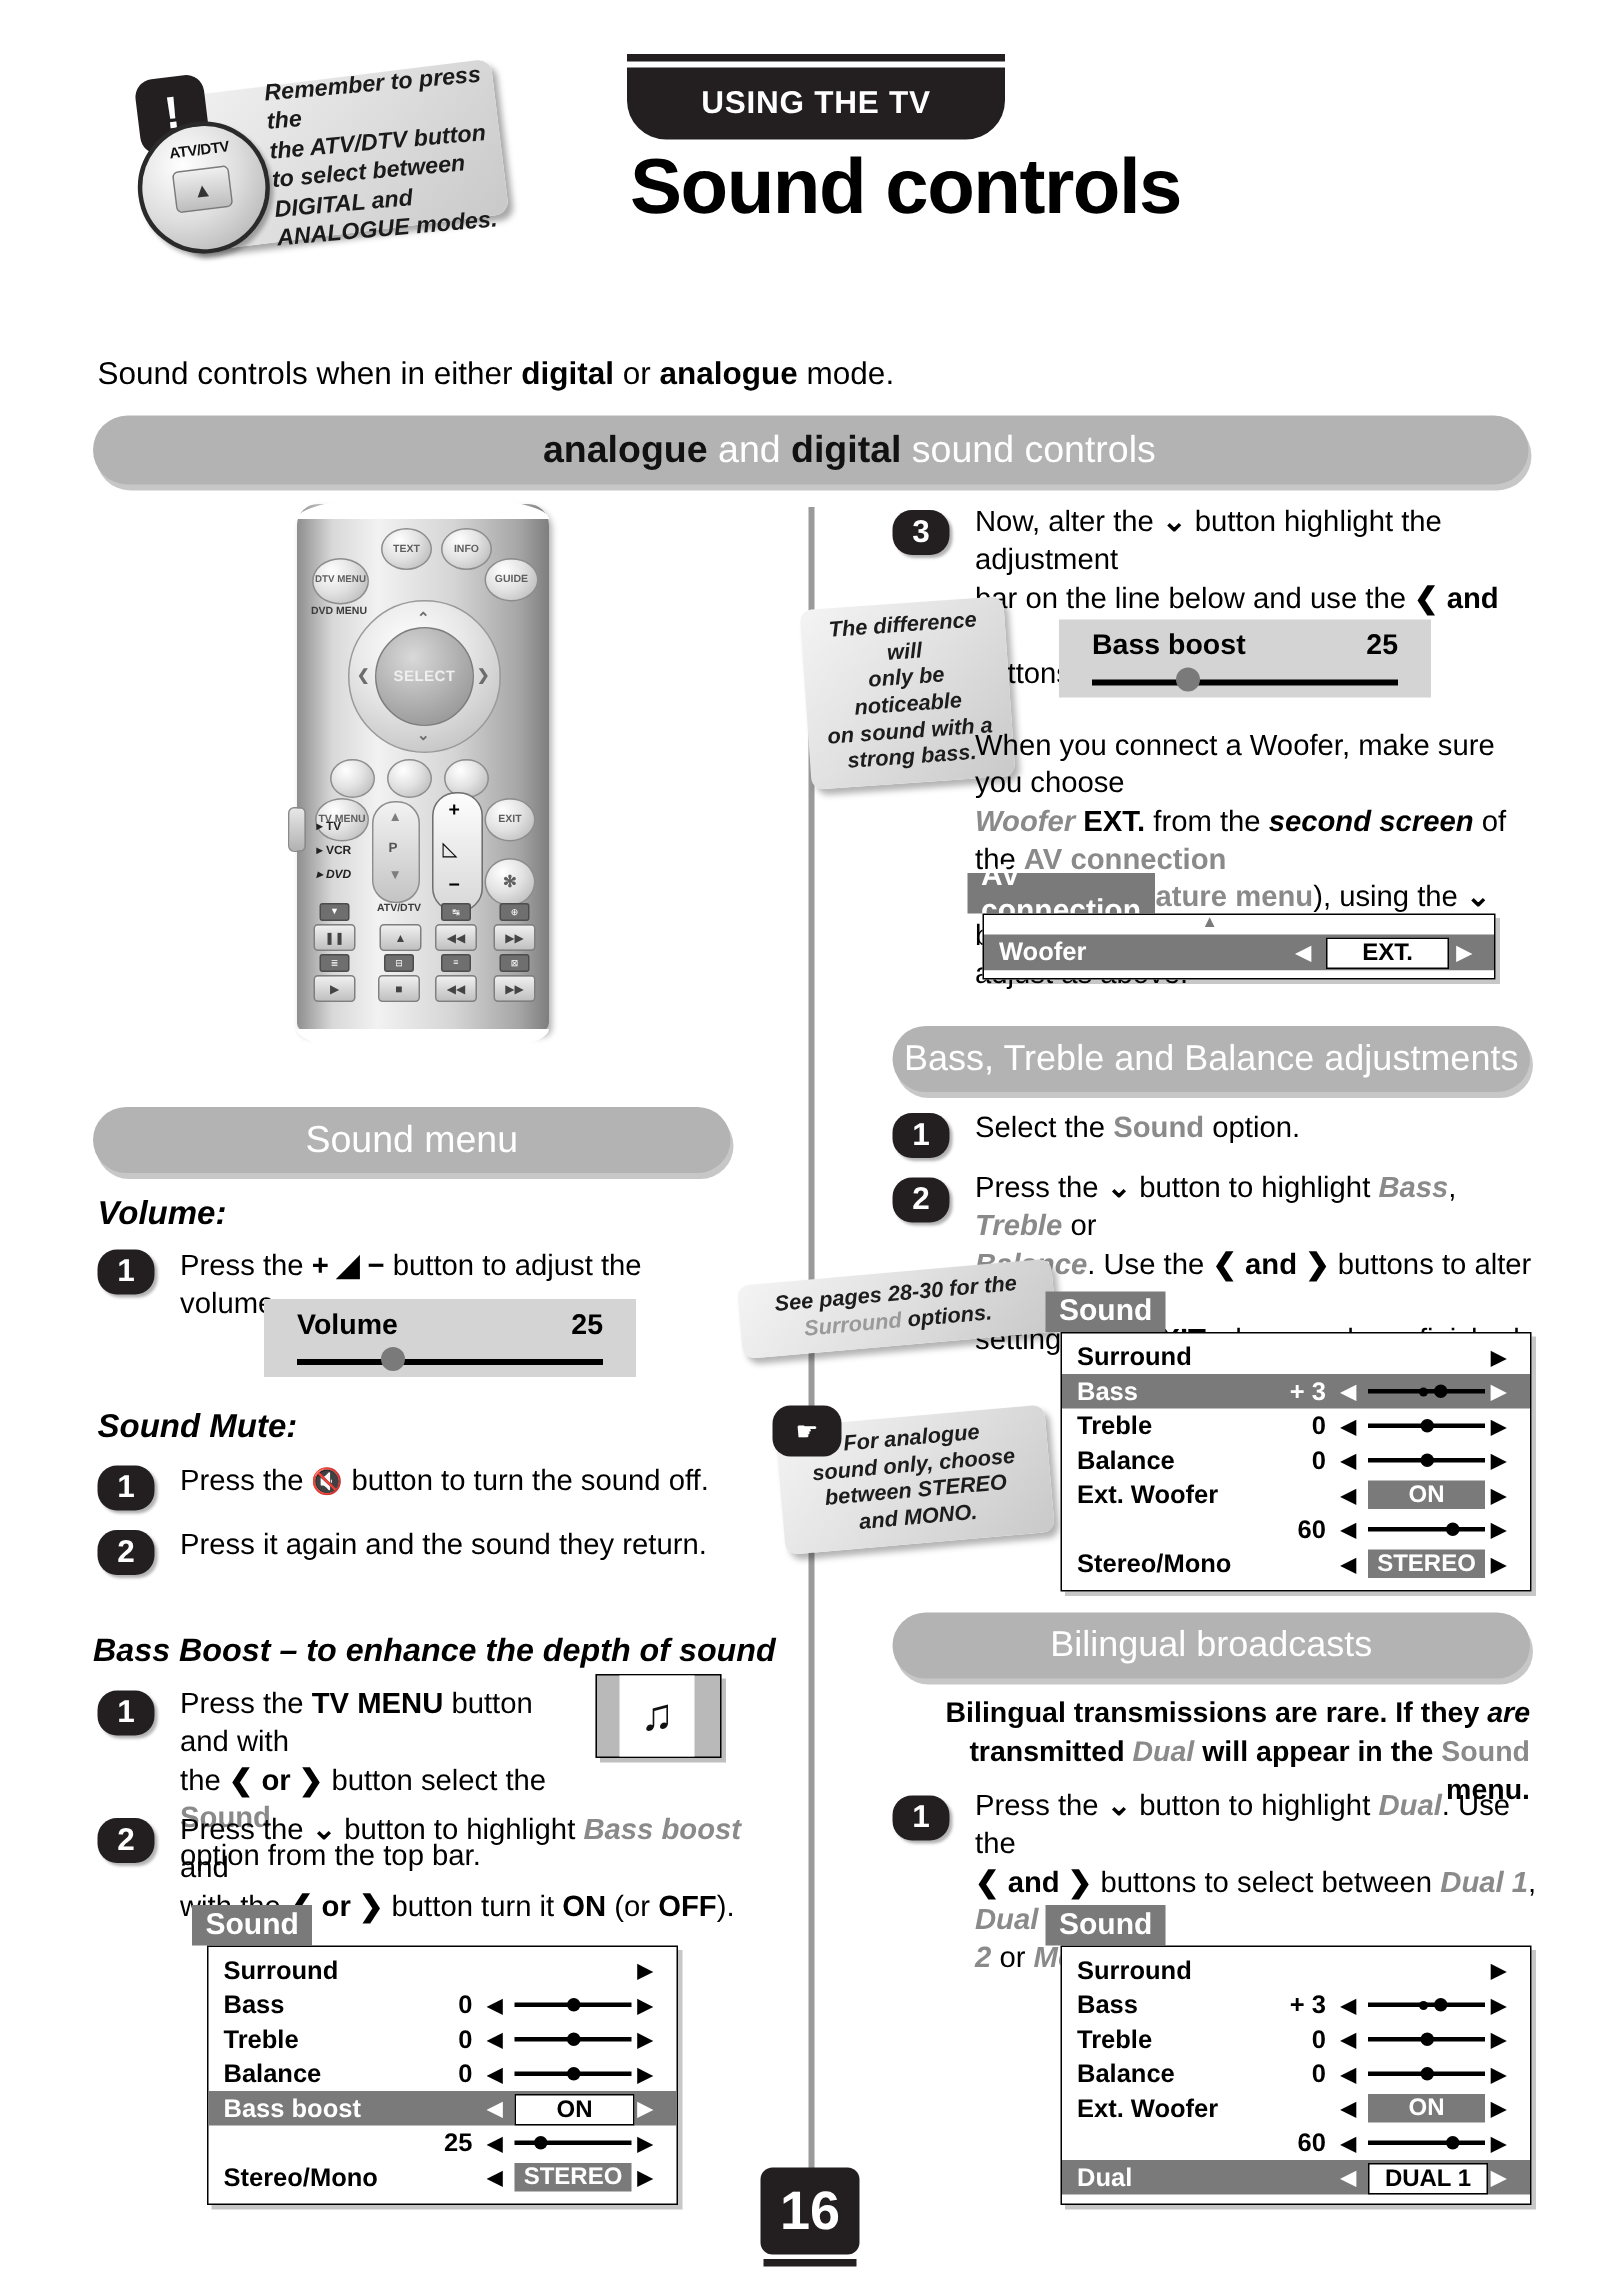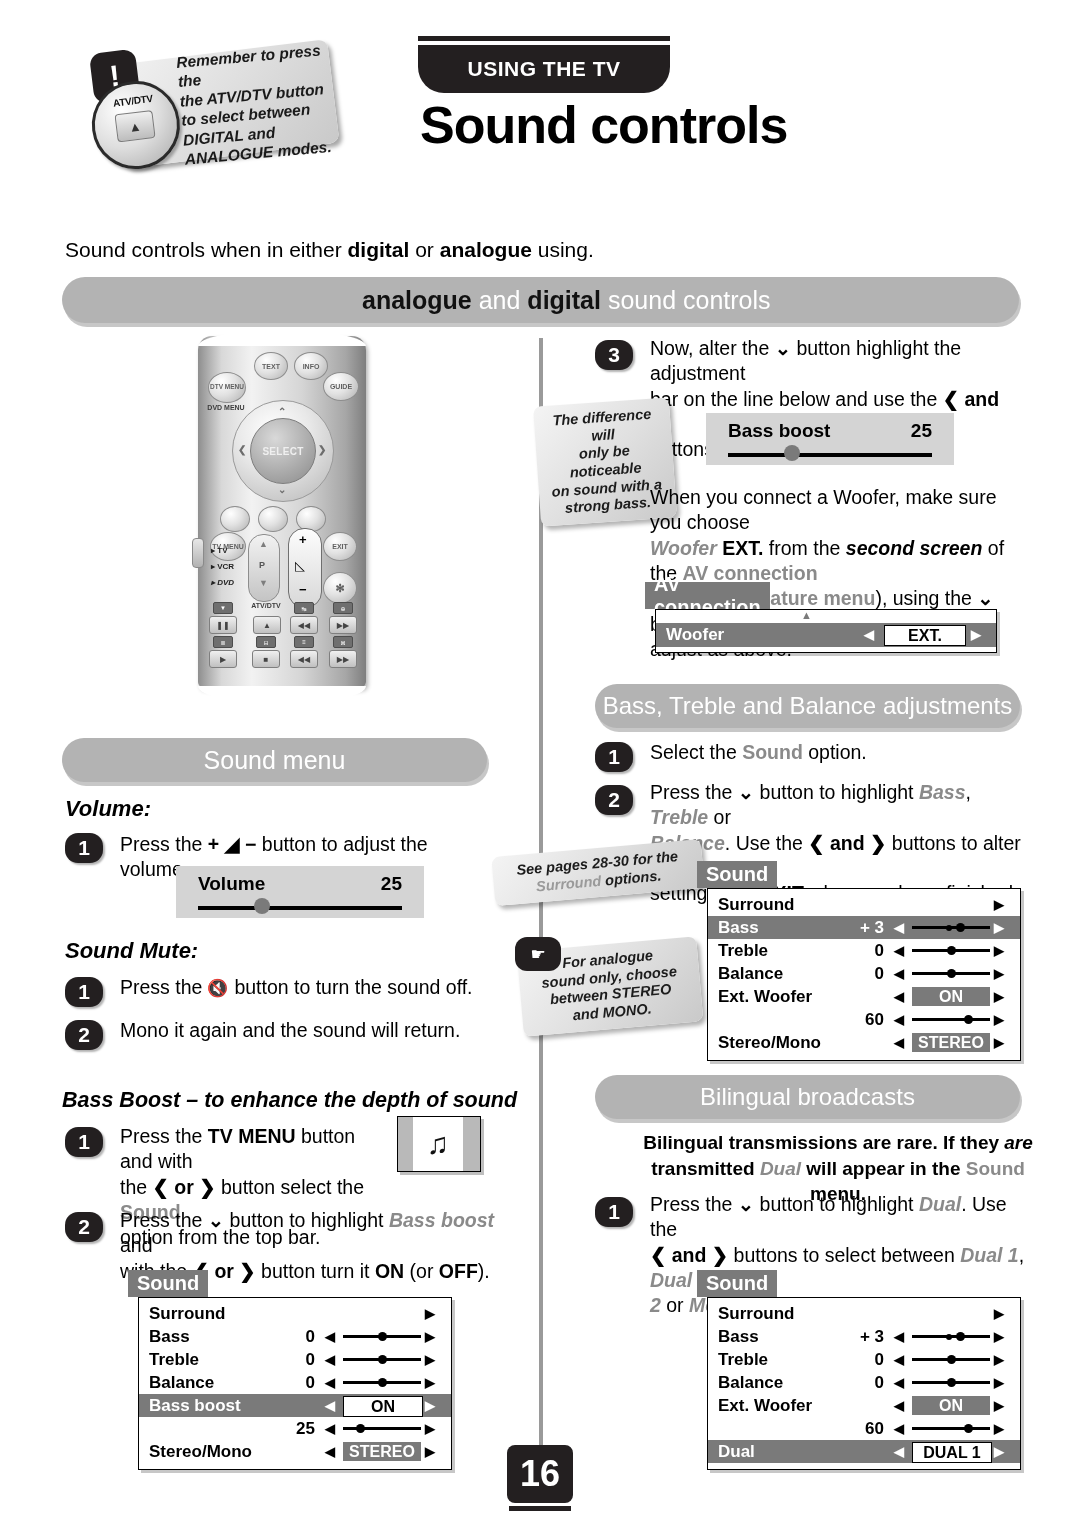--- a/index.html
+++ b/index.html
@@ -231,21 +231,21 @@
     <span>ANALOGUE modes.</span>
   </div>
   <div class="bang">!</div>
   <div class="knob">
     <div class="lbl">ATV/DTV</div>
     <div class="btn">▲</div>
   </div>
 </div>
 
 <div class="abs" id="intro-line">
-  <span>Sound controls when in either </span><b>digital</b><span> or </span><b>analogue</b><span> using.</span>
+  <span>Sound controls when in either </span><b>digital</b><span> or </span><b>analogue</b><span> mode.</span>
 </div>
 
 <div class="abs banner" id="banner-main">
   <div style="width:100%;padding-left:300px;box-sizing:border-box;">
     <span class="dark">analogue</span><span> and </span><span class="dark">digital</span><span> sound controls</span>
   </div>
 </div>
 
 <div class="abs" id="divider"></div>
 
@@ -342,21 +342,21 @@
   <div class="track"></div>
   <div class="knob" style="left:78px;"></div>
 </div>
 
 <div class="abs subhead" style="left:65px;top:938px;">Sound Mute:</div>
 <div class="abs stepnum" style="left:65px;top:977px;">1</div>
 <div class="abs steptext" style="left:120px;top:975px;width:380px;">
   <span>Press the </span><span style="font-size:17px;">🔇</span><span> button to turn the sound off.</span>
 </div>
 <div class="abs stepnum" style="left:65px;top:1020px;">2</div>
-<div class="abs steptext" style="left:120px;top:1018px;width:390px;">Mono it again and the sound will return.</div>
+<div class="abs steptext" style="left:120px;top:1018px;width:390px;">Press it again and the sound they return.</div>
 
 <div class="abs subhead" style="left:62px;top:1088px;font-size:21.5px;">Bass Boost – to enhance the depth of sound</div>
 <div class="abs stepnum" style="left:65px;top:1127px;">1</div>
 <div class="abs steptext" style="left:120px;top:1124px;width:270px;">
   <span>Press the </span><b>TV MENU</b><span> button and with</span><br>
   <span>the </span><b>❮ or ❯</b><span> button select the </span><span class="gry">Sound</span><br>
   <span>option from the top bar.</span>
 </div>
 <div id="sound-icon-thumb">
   <div class="inner">♫</div>
@@ -550,21 +550,21 @@
         <span class="arrowL" style="left: 186px; top: 5px;">◀</span>
         <span class="arrowR" style="left: 286px; top: 5px;">▶</span>
         <span class="valbox grey" style="left: 204px; width: 78px; top: 2px;">STEREO</span>
       </div>
     </div>
 </div>
 
 <div class="abs banner" id="banner-bilingual">
   <span>Bilingual broadcasts</span>
 </div>
-<div class="abs" style="left:628px;top:1130px;width:420px;font-size:19px;font-weight:bold;line-height:1.35;text-align:center;">
+<div class="abs" style="left:600px;top:1130px;width:420px;font-size:19px;font-weight:bold;line-height:1.35;text-align:right;">
   <span>Bilingual transmissions are rare. If they </span><i>are</i><br>
   <span>transmitted </span><span class="gryi">Dual</span><span> will appear in the </span><span class="gry">Sound</span><span> menu.</span>
 </div>
 <div class="abs stepnum" style="left:595px;top:1197px;">1</div>
 <div class="abs steptext" style="left:650px;top:1192px;width:380px;">
   <span>Press the </span><b>⌄</b><span> button to highlight </span><span class="gryi">Dual</span><span>. Use the</span><br>
   <b>❮ and ❯</b><span> buttons to select between </span><span class="gryi">Dual 1</span><span>, </span><span class="gryi">Dual</span><br>
   <span class="gryi">2</span><span> or </span><span class="gryi">Mono</span><span>.</span>
 </div>
 

